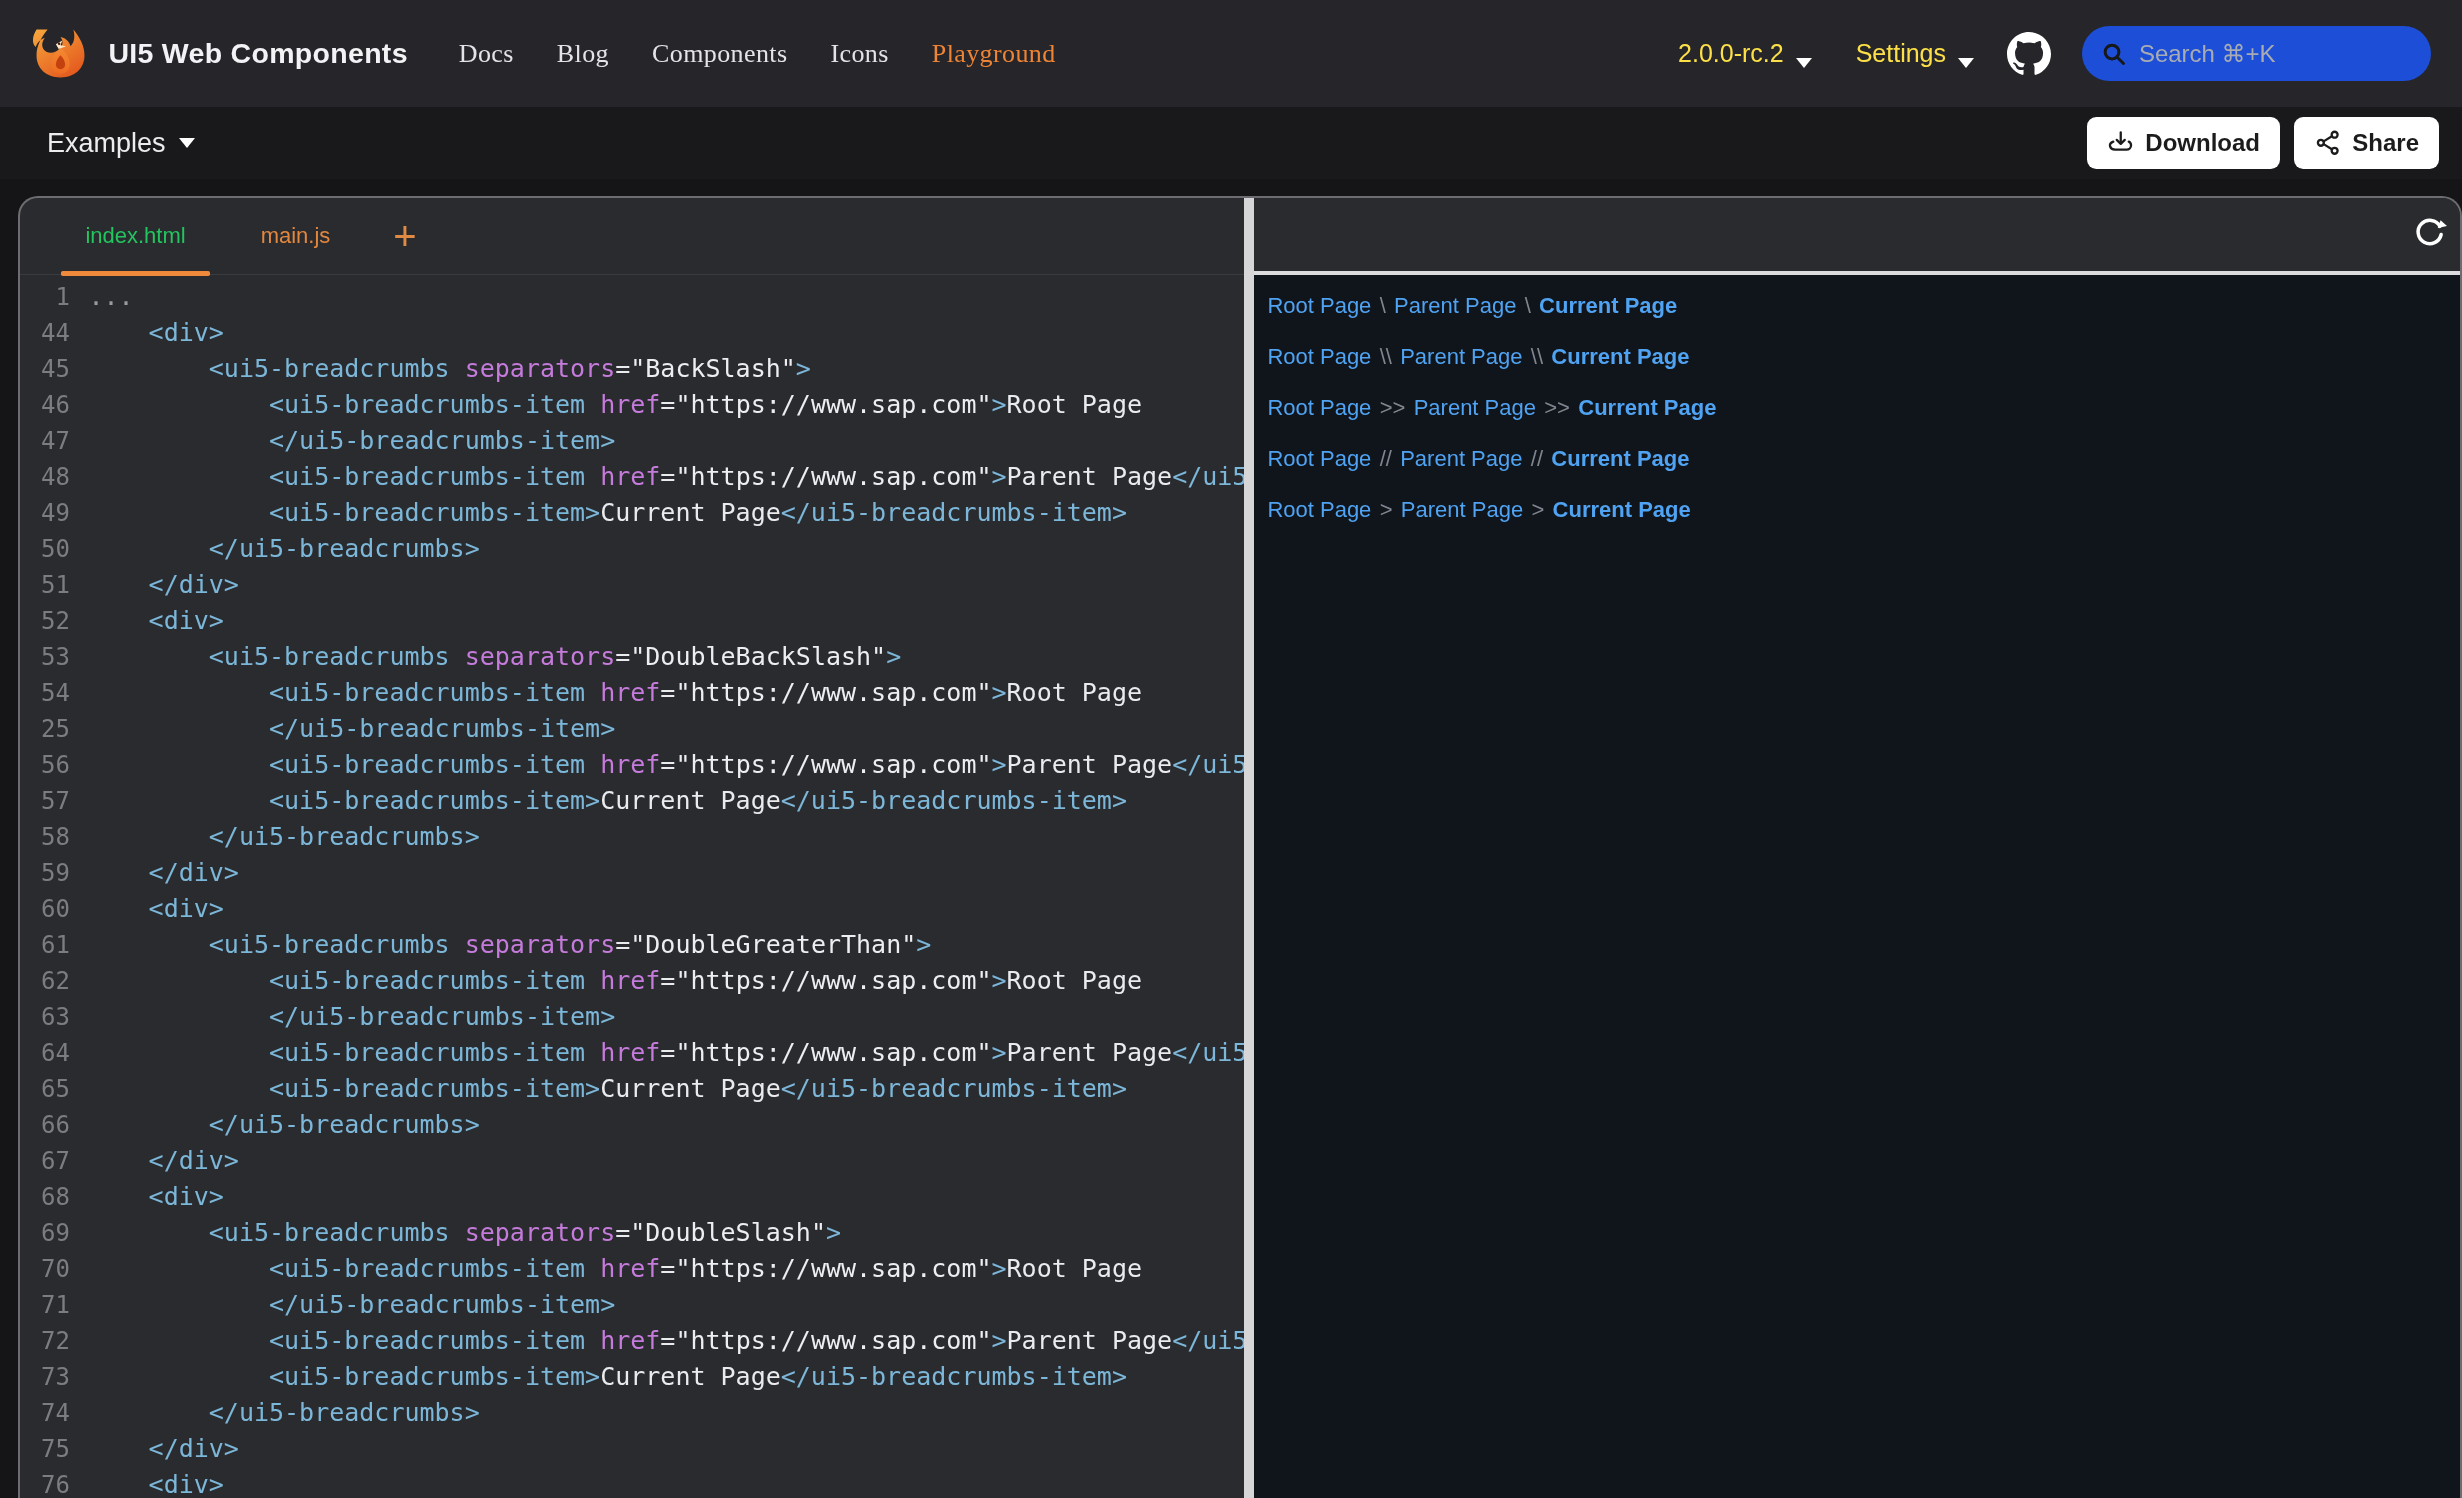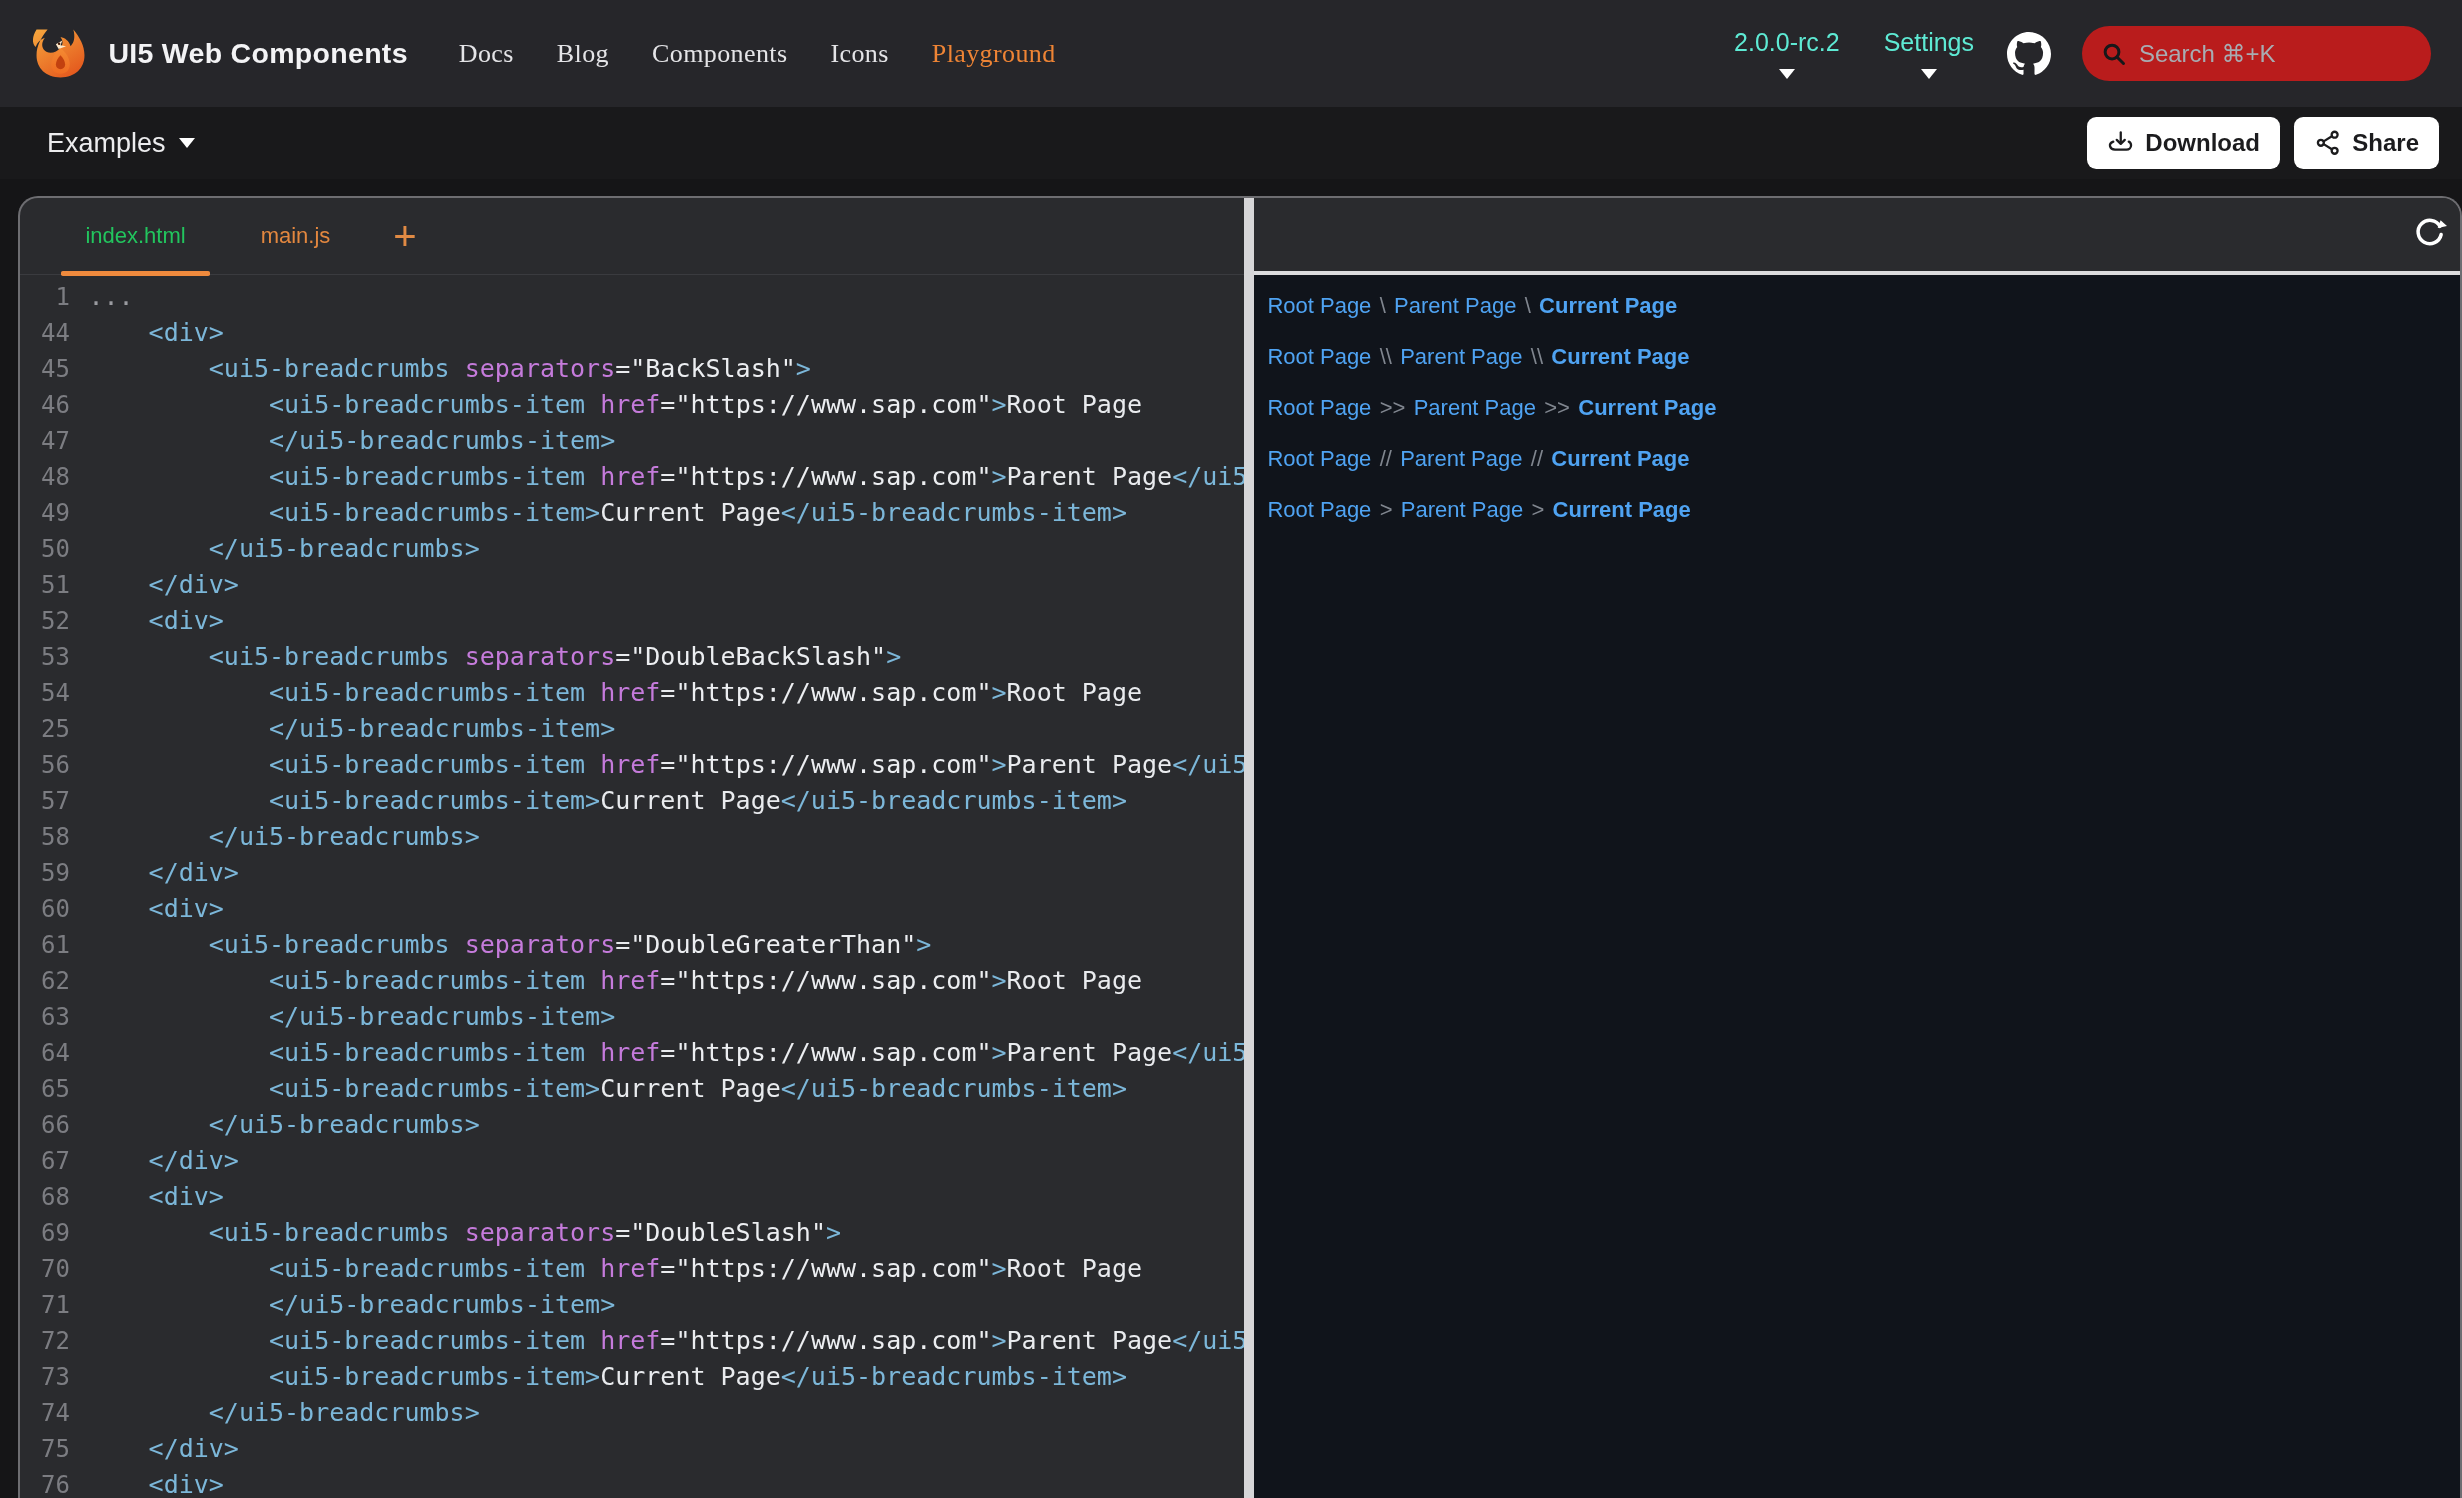--- a/index.html
+++ b/index.html
@@ -25,28 +25,28 @@
   .nav-links{ display:flex; margin-left:51px; gap:43px; align-items:center; }
   .nav-link{ font-size:26px; color:#e4e4e7; letter-spacing:0.4px; cursor:pointer; white-space:nowrap;font-family:Liberation Serif, serif; }
   .nav-link.active{ color:#ee8435; }
   .nav-right{ margin-left:auto; display:flex; align-items:center; }
   .caret{
     width:0; height:0; display:inline-block;
     border-left:8.3px solid transparent; border-right:8.3px solid transparent;
     border-top:10px solid #ffffff;
   }
   .version,.settings{
-    display:flex; align-items:center; gap:12px;
-    font-size:25px; color:#5eead4; cursor:pointer; white-space:nowrap;flex-direction:column;
+    display:flex; align-items:flex-end; gap:12px;
+    font-size:25px; color:#fde047; cursor:pointer; white-space:nowrap;
   }
   .version{ margin-right:44px; }
   .settings{ margin-right:33px; }
   .gh{ width:44px; height:44px; margin-right:31px; color:#ffffff; cursor:pointer; flex:none; }
   .search{
-    width:349px; height:55px; border-radius:27.5px; background:#b91c1c;
+    width:349px; height:55px; border-radius:27.5px; background:#1d4ed8;
     display:flex; align-items:center; gap:11px; padding:0 18.4px; flex:none;
   }
   .search svg{ flex:none; }
   .search input{
     background:transparent; border:0; outline:0;
     color:#e8e8ea; font-size:24px; width:100%;
     font-family:"Liberation Sans","DejaVu Sans",sans-serif;
   }
   .search input::placeholder{ color:#a8acb2; opacity:1; }
 

